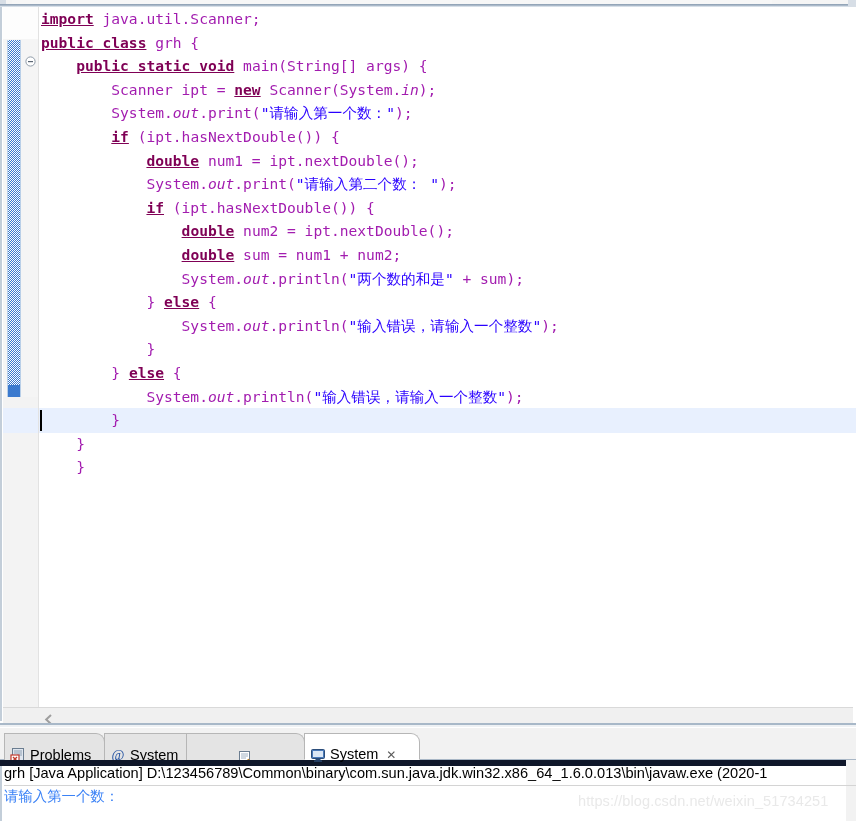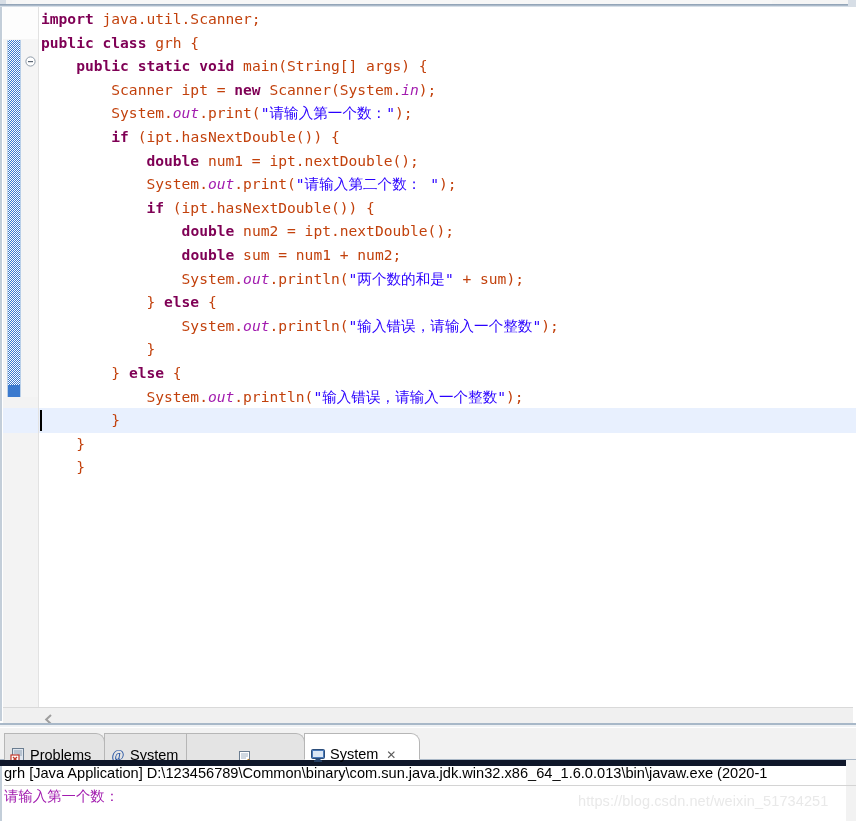--- a/index.html
+++ b/index.html
@@ -88,24 +88,24 @@
     position:absolute;left:0;top:0;width:817px;
     font-family:"DejaVu Sans Mono","Liberation Mono",monospace;
     font-size:14.6px;
     line-height:23.6px;
     color:#000000;
     white-space:pre;
   }
   .code .ln{
     position:relative;height:23.6px;padding-left:2px;box-sizing:border-box;
   }
-  .kw{color:#7f0055;font-weight:bold;}
+  .kw{color:#7f0055;font-weight:bold;text-decoration:underline;}
   .str{color:#2a00ff;}
   .fld{color:#a21caf;font-style:italic;}
-  .pl{color:#c2410c;}
+  .pl{color:#a21caf;}
 
   
   .curline{
     position:absolute;left:0;top:401px;width:817px;height:25px;
     background:#e8f0fe;
   }
   .caret{
     position:absolute;left:1px;top:403px;width:2px;height:21px;background:#000000;
   }
   .curline-left{
@@ -177,21 +177,21 @@
     position:absolute;left:4px;top:-1px;
     font-size:14.6px;color:#000000;white-space:nowrap;
     font-family:"Liberation Sans",sans-serif;
   }
   .console-sep{
     position:absolute;left:4px;top:19px;width:852px;height:1px;background:#d4d4d4;
   }
   .console-out{
     position:absolute;left:4px;top:21px;
     font-family:"DejaVu Sans Mono","Liberation Mono",monospace;
-    font-size:14.4px;color:#a21caf;white-space:pre;
+    font-size:14.4px;color:#3b82f6;white-space:pre;
   }
 
   .watermark{
     position:absolute;left:578px;top:793px;
     font-size:14.5px;color:#e9e9e9;
     font-family:"Liberation Sans",sans-serif;
     letter-spacing:0.1px;
     white-space:nowrap;
   }
 </style>

